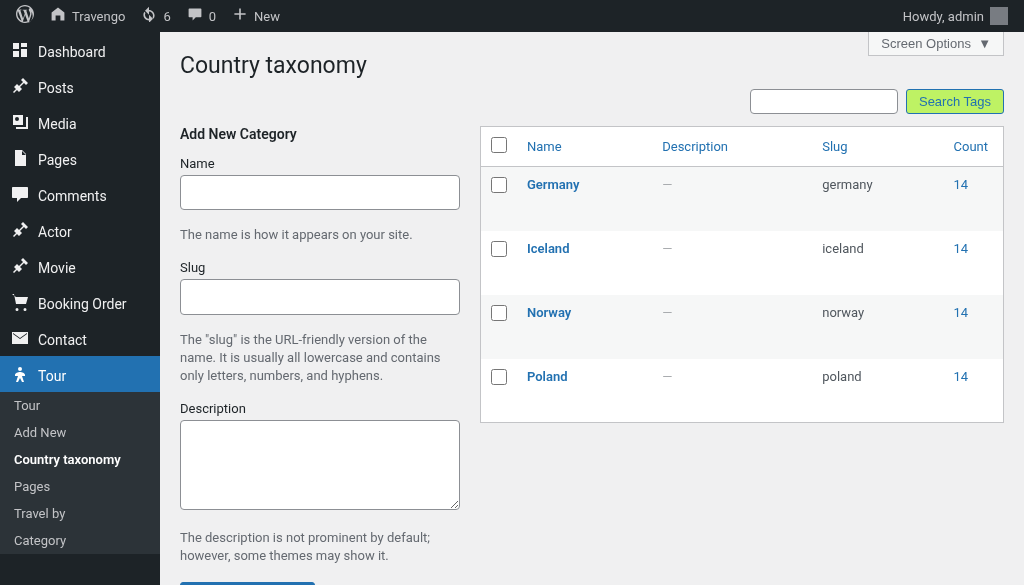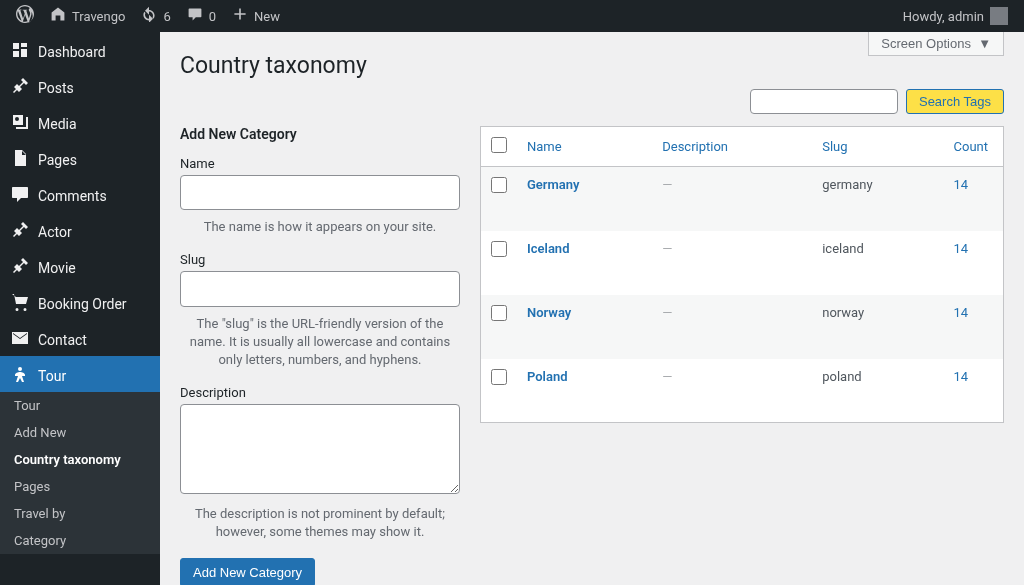--- a/index.html
+++ b/index.html
@@ -22,23 +22,23 @@
 .screen-options-tab { background: #f6f7f7; border: 1px solid #c3c4c7; border-top: none; padding: 4px 12px; font-size: 13px; cursor: pointer; color: #646970; }
 .page-title { font-size: 23px; font-weight: 400; color: #1d2327; padding: 20px 20px 10px; }
 .content-body { display: flex; gap: 20px; padding: 0 20px 20px; }
 .col-left { width: 280px; flex-shrink: 0; }
 .col-right { flex: 1; }
 .form-heading { font-size: 14px; font-weight: 600; color: #1d2327; margin-bottom: 14px; }
 .form-field { margin-bottom: 16px; }
 .form-field label { display: block; font-size: 13px; color: #1d2327; margin-bottom: 4px; }
 .form-field input[type=text] { width: 100%; padding: 4px 8px; border: 1px solid #8c8f94; border-radius: 4px; font-size: 14px; background: #fff; line-height: 1.8; }
 .form-field textarea { width: 100%; height: 90px; padding: 4px 8px; border: 1px solid #8c8f94; border-radius: 4px; font-size: 14px; background: #fff; resize: vertical; }
-.form-field .help { color: #646970; font-size: 13px; margin-top: 8px; line-height: 1.4; text-align: center; }
+.form-field .help { color: #646970; font-size: 13px; margin-top: 16px; line-height: 1.4; }
 .button-primary { background: #2271b1; color: #fff; border: 1px solid #2271b1; padding: 6px 12px; border-radius: 3px; font-size: 13px; cursor: pointer; }
-.button-secondary { background: #fde047; color: #2271b1; border: 1px solid #2271b1; padding: 4px 12px; border-radius: 3px; font-size: 13px; cursor: pointer; }
+.button-secondary { background: #bef264; color: #2271b1; border: 1px solid #2271b1; padding: 4px 12px; border-radius: 3px; font-size: 13px; cursor: pointer; }
 .search-row { display: flex; justify-content: flex-end; gap: 8px; margin-bottom: 12px; }
 .search-row input { width: 148px; padding: 4px 8px; border: 1px solid #8c8f94; border-radius: 4px; background: #fff; }
 .tablenav { display: flex; justify-content: space-between; align-items: center; margin-bottom: 8px; }
 .tablenav select { padding: 2px 24px 2px 8px; border: 1px solid #8c8f94; border-radius: 3px; font-size: 13px; background: #fff; height: 30px; }
 .tablenav .right { color: #646970; }
 table.wp-list { width: 100%; border-collapse: collapse; background: #fff; border: 1px solid #c3c4c7; }
 table.wp-list th { text-align: left; padding: 10px; font-weight: 400; border-bottom: 1px solid #c3c4c7; font-size: 13px; }
 table.wp-list th a { color: #2271b1; text-decoration: none; }
 table.wp-list td { padding: 10px; vertical-align: top; font-size: 13px; color: #50575e; }
 table.wp-list tbody tr { height: 64px; }

